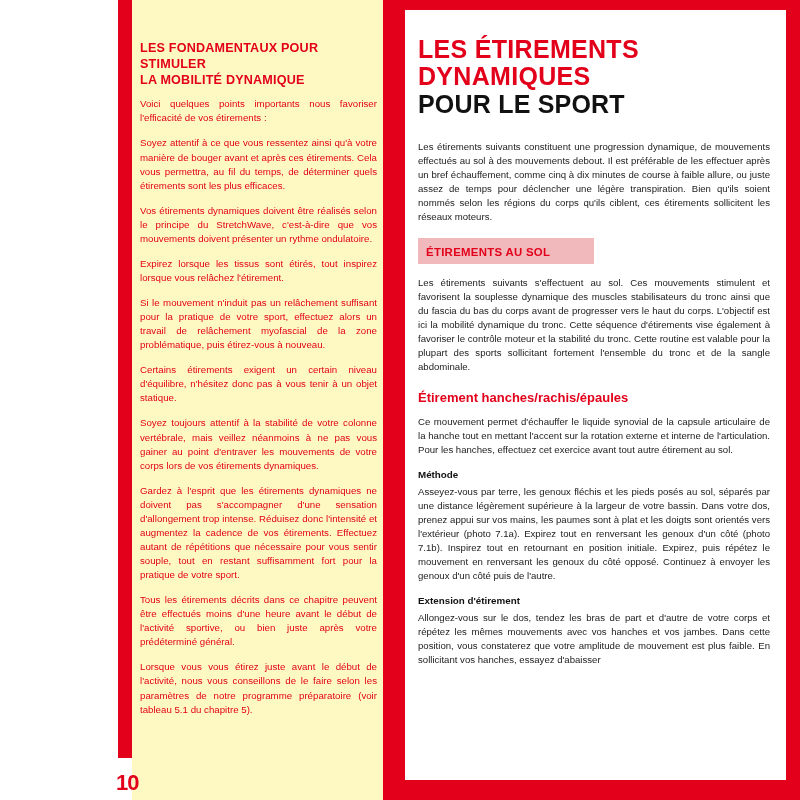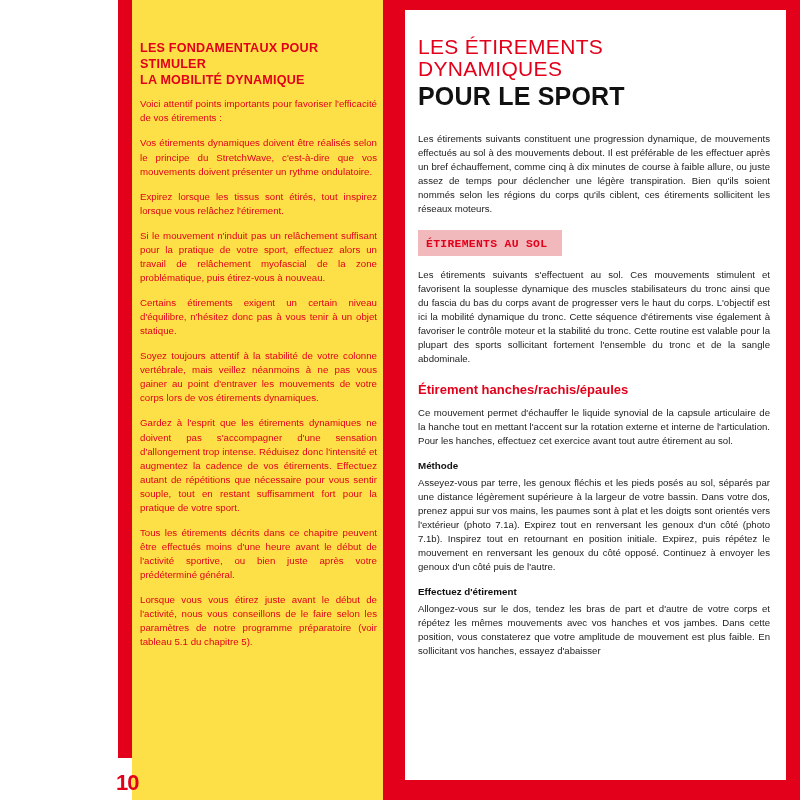--- a/index.html
+++ b/index.html
@@ -10,21 +10,21 @@
     width: 800px;
     height: 800px;
     background: #ffffff;
     font-family: "Liberation Sans", sans-serif;
     overflow: hidden;
   }
   .page {
     position: relative;
     width: 800px;
     height: 800px;
-    background: #fde047;
+    background: #fef9c3;
     box-sizing: border-box;
   }
   
   .left-gutter {
     position: absolute;
     left: 118px;
     top: 0;
     width: 14px;
     height: 800px;
     background: #e2001a;
@@ -112,22 +112,22 @@
     top: 36px;
     width: 352px;
   }
   .chapter-title {
     color: #1a1a1a;
     margin: 0 0 22px 0;
   }
   .chapter-title .l1,
   .chapter-title .l2 {
     display: block;
-    font-size: 21px;
-    font-weight: normal;
+    font-size: 25px;
+    font-weight: bold;
     line-height: 1.06;
     letter-spacing: 0.3px;
     color: #e2001a;
     text-transform: uppercase;
   }
   .chapter-title .l3 {
     display: block;
     font-size: 25px;
     font-weight: bold;
     line-height: 1.08;
@@ -142,23 +142,22 @@
     color: #222222;
     margin: 0 0 12px 0;
     text-align: justify;
   }
   .section-banner {
     position: relative;
     display: block;
     margin: 14px 0 12px 0;
     padding: 4px 6px 4px 8px;
     background: #f2b9bd;
-    width: 144px;
+    width: 176px;
     box-sizing: border-box;
-    font-family: Liberation Mono, monospace;
   }
   .section-banner span {
     font-size: 11.4px;
     font-weight: bold;
     color: #e2001a;
     letter-spacing: 0.3px;
     text-transform: uppercase;
   }
   .sub-head {
     font-size: 13px;
@@ -184,21 +183,22 @@
   <div class="center-divider"></div>
   <div class="right-panel"></div>
   <div class="right-inner"></div>
 
   <div class="left-col">
     <h2 class="left-title">
       <span>LES FONDAMENTAUX POUR STIMULER</span><br>
       <span>LA MOBILITÉ DYNAMIQUE</span>
     </h2>
 
-    <p class="left-p">Voici attentif points importants pour favoriser l'efficacité de vos étirements :</p>
+    <p class="left-p">Voici quelques points importants nous favoriser l'efficacité de vos étirements :</p>
+    <p class="left-p">Soyez attentif à ce que vous ressentez ainsi qu'à votre manière de bouger avant et après ces étirements. Cela vous permettra, au fil du temps, de déterminer quels étirements sont les plus efficaces.</p>
     <p class="left-p">Vos étirements dynamiques doivent être réalisés selon le principe du StretchWave, c'est-à-dire que vos mouvements doivent présenter un rythme ondulatoire.</p>
     <p class="left-p">Expirez lorsque les tissus sont étirés, tout inspirez lorsque vous relâchez l'étirement.</p>
     <p class="left-p">Si le mouvement n'induit pas un relâchement suffisant pour la pratique de votre sport, effectuez alors un travail de relâchement myofascial de la zone problématique, puis étirez-vous à nouveau.</p>
     <p class="left-p">Certains étirements exigent un certain niveau d'équilibre, n'hésitez donc pas à vous tenir à un objet statique.</p>
     <p class="left-p">Soyez toujours attentif à la stabilité de votre colonne vertébrale, mais veillez néanmoins à ne pas vous gainer au point d'entraver les mouvements de votre corps lors de vos étirements dynamiques.</p>
     <p class="left-p">Gardez à l'esprit que les étirements dynamiques ne doivent pas s'accompagner d'une sensation d'allongement trop intense. Réduisez donc l'intensité et augmentez la cadence de vos étirements. Effectuez autant de répétitions que nécessaire pour vous sentir souple, tout en restant suffisamment fort pour la pratique de votre sport.</p>
     <p class="left-p">Tous les étirements décrits dans ce chapitre peuvent être effectués moins d'une heure avant le début de l'activité sportive, ou bien juste après votre prédéterminé général.</p>
     <p class="left-p">Lorsque vous vous étirez juste avant le début de l'activité, nous vous conseillons de le faire selon les paramètres de notre programme préparatoire (voir tableau 5.1 du chapitre 5).</p>
   </div>
 
@@ -220,17 +220,17 @@
 
     <p class="body-p">Les étirements suivants s'effectuent au sol. Ces mouvements stimulent et favorisent la souplesse dynamique des muscles stabilisateurs du tronc ainsi que du fascia du bas du corps avant de progresser vers le haut du corps. L'objectif est ici la mobilité dynamique du tronc. Cette séquence d'étirements vise également à favoriser le contrôle moteur et la stabilité du tronc. Cette routine est valable pour la plupart des sports sollicitant fortement l'ensemble du tronc et de la sangle abdominale.</p>
 
     <h3 class="sub-head">Étirement hanches/rachis/épaules</h3>
 
     <p class="body-p">Ce mouvement permet d'échauffer le liquide synovial de la capsule articulaire de la hanche tout en mettant l'accent sur la rotation externe et interne de l'articulation. Pour les hanches, effectuez cet exercice avant tout autre étirement au sol.</p>
 
     <h4 class="method-head">Méthode</h4>
     <p class="body-p">Asseyez-vous par terre, les genoux fléchis et les pieds posés au sol, séparés par une distance légèrement supérieure à la largeur de votre bassin. Dans votre dos, prenez appui sur vos mains, les paumes sont à plat et les doigts sont orientés vers l'extérieur (photo 7.1a). Expirez tout en renversant les genoux d'un côté (photo 7.1b). Inspirez tout en retournant en position initiale. Expirez, puis répétez le mouvement en renversant les genoux du côté opposé. Continuez à envoyer les genoux d'un côté puis de l'autre.</p>
 
-    <h4 class="method-head">Effectuez d'étirement</h4>
+    <h4 class="method-head">Extension d'étirement</h4>
     <p class="body-p">Allongez-vous sur le dos, tendez les bras de part et d'autre de votre corps et répétez les mêmes mouvements avec vos hanches et vos jambes. Dans cette position, vous constaterez que votre amplitude de mouvement est plus faible. En sollicitant vos hanches, essayez d'abaisser</p>
   </div>
 
 </div>
 
 </body></html>

